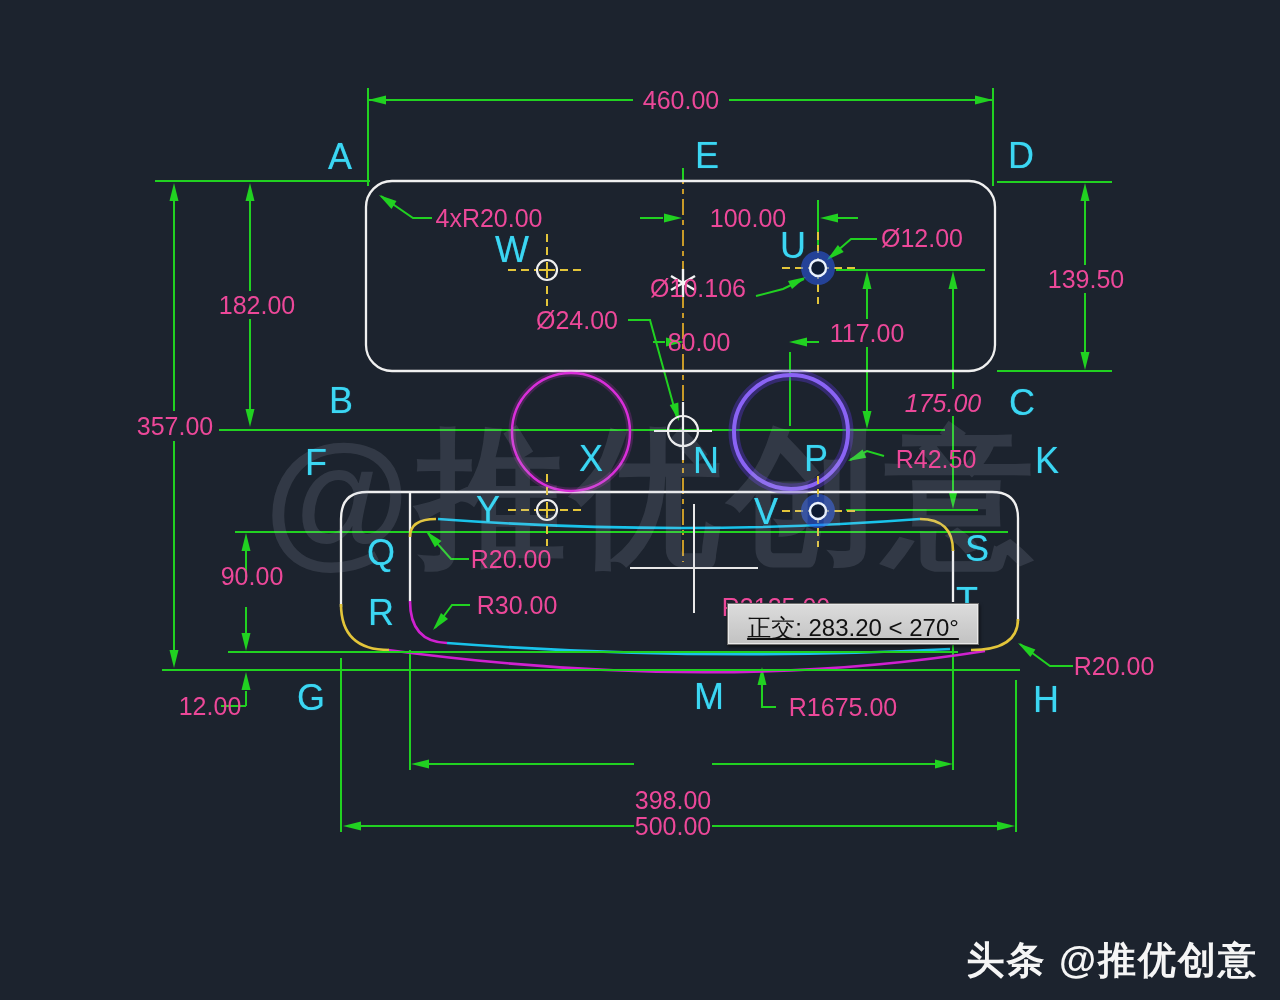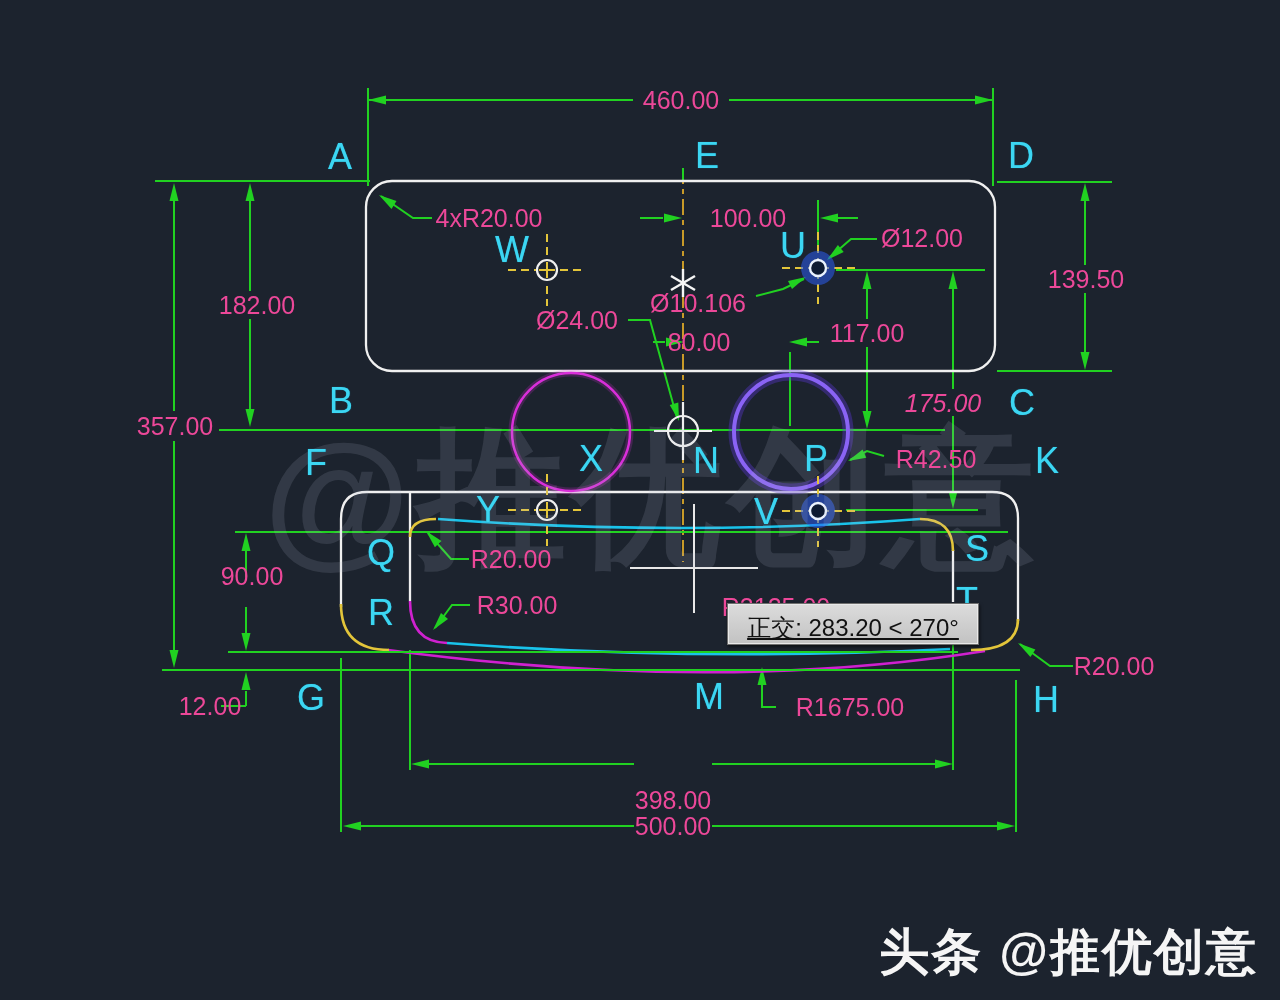--- a/index.html
+++ b/index.html
@@ -11,21 +11,21 @@
   .lbl.cyan{color:#3cd6f2;font-size:36px;font-weight:400;text-shadow:0 0 1px #1a8fb0;}
   .lbl.green{color:#ec4899;font-size:25px;font-weight:400;}
   #watermark{position:absolute;left:652px;top:500px;transform:translate(-50%,-50%);z-index:10;
              font-size:150px;font-weight:bold;letter-spacing:6px;color:rgba(178,190,206,0.15);
              white-space:nowrap;pointer-events:none;}
   #tooltip{position:absolute;left:727px;top:603px;width:250px;height:40px;z-index:30;
            background:linear-gradient(#dcdcdc,#c2c2c2);border:1px solid #6e6e6e;
            box-shadow:1px 2px 3px rgba(0,0,0,0.55), inset 0 0 0 1px #e8e8e8;
            color:#111;font-size:24px;display:flex;align-items:flex-end;justify-content:center;text-decoration:underline;}
   #credit{position:absolute;right:22px;bottom:14px;z-index:30;color:#f5f5f5;
-          font-size:50px;font-weight:bold;letter-spacing:2px;}
+          font-size:38px;font-weight:bold;letter-spacing:2px;}
 </style>
 </head>
 <body>
 
 <div id="stage">
 
   <svg width="1280" height="1000" viewBox="0 0 1280 1000">
 
     <g stroke="#c89a28" stroke-width="2" stroke-dasharray="16 5 5 5">
       <line x1="683" y1="168" x2="683" y2="562"></line>
@@ -240,35 +240,35 @@
       <span class="lbl cyan" style="left: 977px; top: 549px;">S</span>
       <span class="lbl cyan" style="left: 381px; top: 613px;">R</span>
       <span class="lbl cyan" style="left: 967px; top: 601px;">T</span>
       <span class="lbl cyan" style="left: 311px; top: 698px;">G</span>
       <span class="lbl cyan" style="left: 709px; top: 697px;">M</span>
       <span class="lbl cyan" style="left: 1046px; top: 700px;">H</span>
       <span class="lbl green" style="left: 681px; top: 100px;">460.00</span>
       <span class="lbl green" style="left: 489px; top: 218px;">4xR20.00</span>
       <span class="lbl green" style="left: 748px; top: 218px;">100.00</span>
       <span class="lbl green" style="left: 922px; top: 238px;">Ø12.00</span>
-      <span class="lbl green" style="left: 698px; top: 303px; text-align: center;">Ø10.106</span>
+      <span class="lbl green" style="left: 698px; top: 288px; text-align: center;">Ø10.106</span>
       <span class="lbl green" style="left: 577px; top: 320px;">Ø24.00</span>
       <span class="lbl green" style="left: 699px; top: 342px;">80.00</span>
       <span class="lbl green" style="left: 867px; top: 333px;">117.00</span>
       <span class="lbl green" style="left: 1086px; top: 279px;">139.50</span>
       <span class="lbl green" style="left: 257px; top: 305px;">182.00</span>
       <span class="lbl green" style="left: 175px; top: 426px;">357.00</span>
       <span class="lbl green" style="left: 943px; top: 403px; font-style: italic;">175.00</span>
       <span class="lbl green" style="left: 936px; top: 459px;">R42.50</span>
       <span class="lbl green" style="left: 511px; top: 559px;">R20.00</span>
       <span class="lbl green" style="left: 517px; top: 605px;">R30.00</span>
       <span class="lbl green" style="left: 252px; top: 576px;">90.00</span>
       <span class="lbl green" style="left: 776px; top: 607px;">R3125.00</span>
       <span class="lbl green" style="left: 190px; top: 706px; margin-left: 20px;">12.00</span>
-      <span class="lbl green" style="left: 843px; top: 707px; margin-left: 7px;">R1675.00</span>
+      <span class="lbl green" style="left: 843px; top: 707px;">R1675.00</span>
       <span class="lbl green" style="left: 1114px; top: 666px;">R20.00</span>
       <span class="lbl green" style="left: 673px; top: 764px; margin-top: 36px;">398.00</span>
       <span class="lbl green" style="left: 673px; top: 826px;">500.00</span>
     </div>
 
   <div id="tooltip">
     <span>正交: 283.20 &lt; 270°</span>
   </div>
 
   <div id="credit">头条 @推优创意</div>

